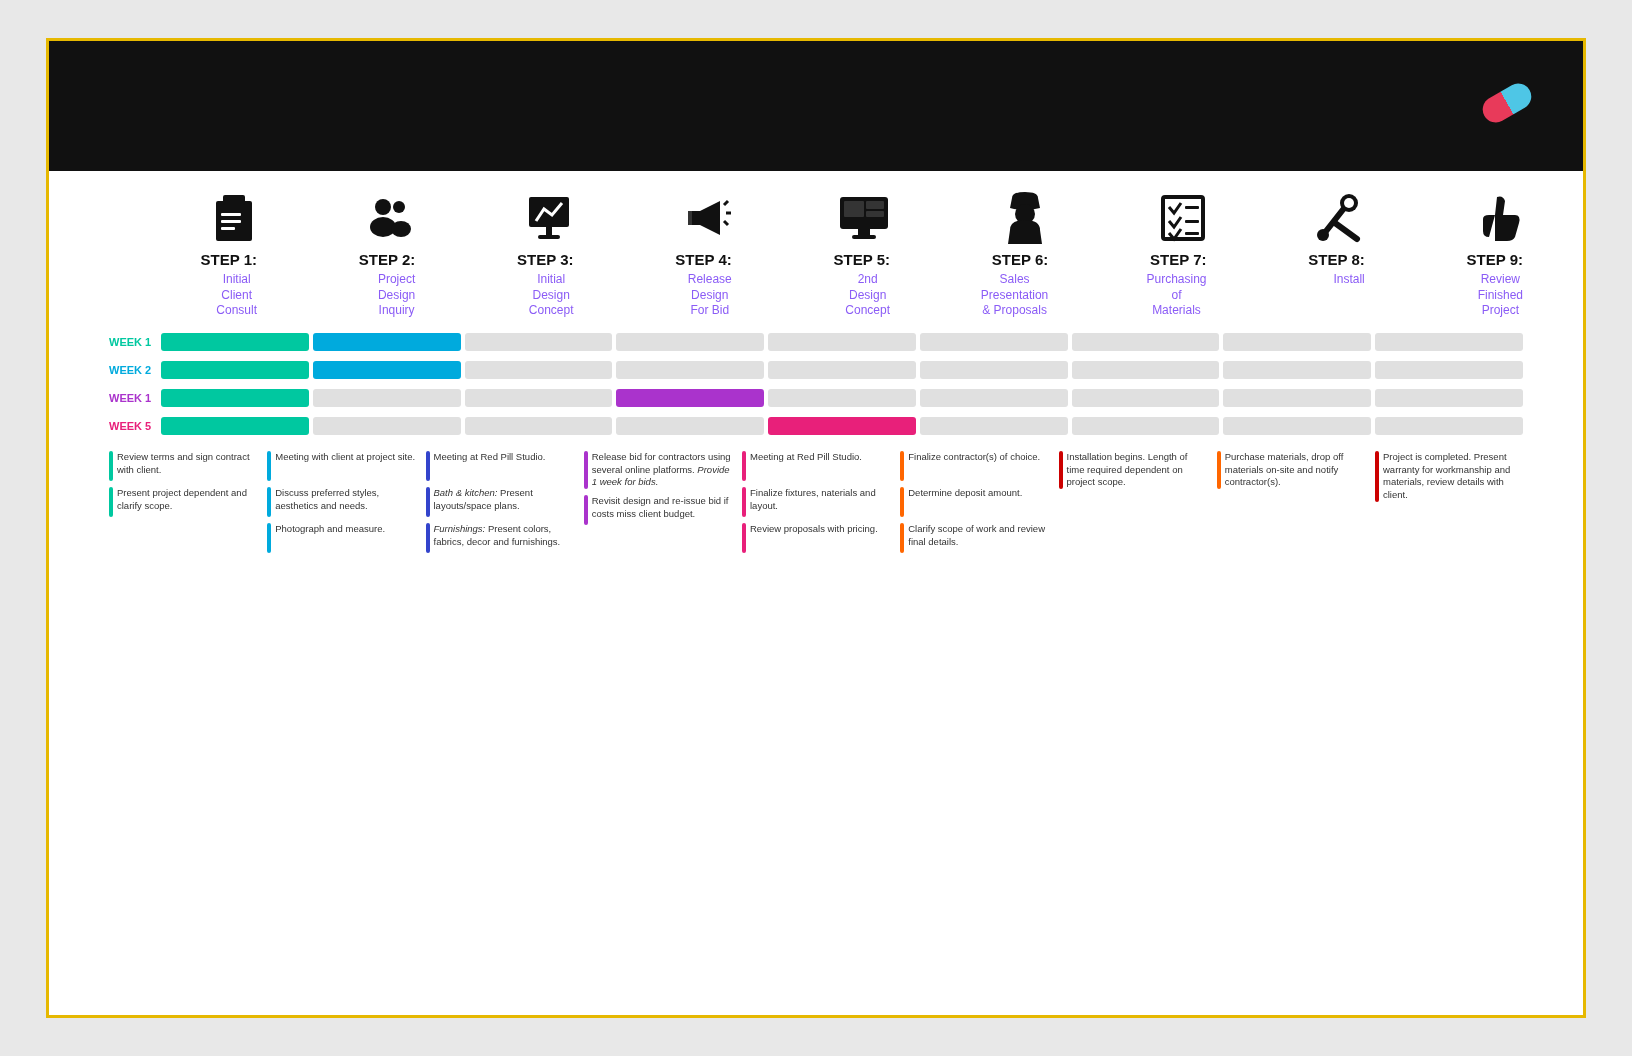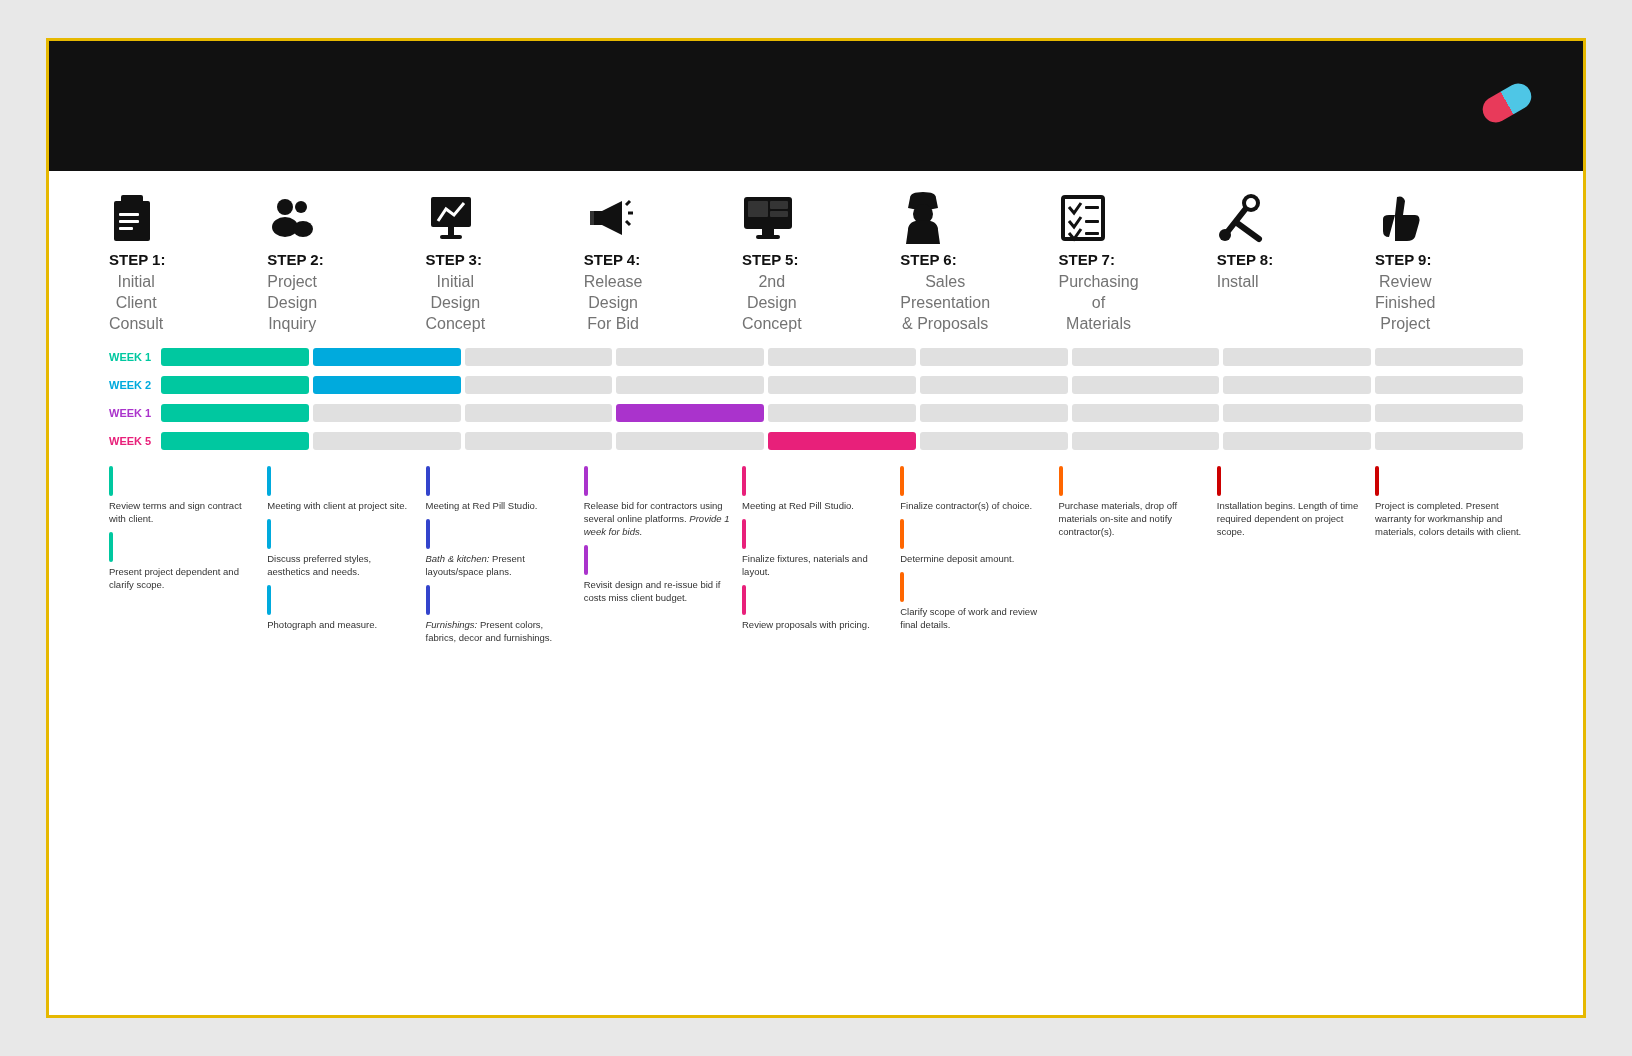--- a/index.html
+++ b/index.html
@@ -60,42 +60,42 @@
     }
     .steps-row {
       display: flex;
       justify-content: space-between;
       align-items: flex-start;
       margin-bottom: 10px;
     }
     .step-col {
       display: flex;
       flex-direction: column;
-      align-items: flex-start;
+      align-items: flex-end;
       width: 148px;
       text-align: center;
     }
     .step-icon {
       font-size: 40px;
       margin-bottom: 6px;
       height: 54px;
       display: flex;
       align-items: center;
       justify-content: center;
     }
     .step-label {
       font-size: 15px;
       font-weight: 900;
       text-transform: uppercase;
       color: #111;
       margin-bottom: 4px;
     }
     .step-desc {
-      font-size: 16px;
-      color: #737373;
+      font-size: 12px;
+      color: #8b5cf6;
       line-height: 1.3;
     }
     .gantt-section {
       margin-top: 8px;
     }
     .gantt-row {
       display: flex;
       align-items: center;
       height: 26px;
       margin-bottom: 2px;
@@ -132,21 +132,20 @@
     .note-col {
       width: 148px;
       font-size: 9.5px;
       color: #333;
       line-height: 1.35;
     }
     .note-block {
       display: flex;
       gap: 4px;
       margin-bottom: 6px;
-      flex-direction: column;
     }
     .note-bar {
       width: 4px;
       min-height: 100%;
       border-radius: 2px;
       flex-shrink: 0;
       align-self: stretch;
     }
     .note-text {
       flex: 1;
@@ -418,32 +417,32 @@
             <div class="note-bar" style="background: rgb(255, 102, 0); min-height: 30px;"></div>
             <div class="note-text">Determine deposit amount.</div>
           </div>
           <div class="note-block">
             <div class="note-bar" style="background: rgb(255, 102, 0); min-height: 30px;"></div>
             <div class="note-text">Clarify scope of work and review final details.</div>
           </div>
         </div>
         <div class="note-col">
           <div class="note-block">
+            <div class="note-bar" style="background: rgb(204, 0, 0); min-height: 30px;"></div>
+            <div class="note-text">Installation begins. Length of time required dependent on project scope.</div>
+          </div>
+        </div>
+        <div class="note-col">
+          <div class="note-block">
             <div class="note-bar" style="background: rgb(255, 102, 0); min-height: 30px;"></div>
             <div class="note-text">Purchase materials, drop off materials on-site and notify contractor(s).</div>
           </div>
         </div>
         <div class="note-col">
           <div class="note-block">
             <div class="note-bar" style="background: rgb(204, 0, 0); min-height: 30px;"></div>
-            <div class="note-text">Installation begins. Length of time required dependent on project scope.</div>
-          </div>
-        </div>
-        <div class="note-col">
-          <div class="note-block">
-            <div class="note-bar" style="background: rgb(204, 0, 0); min-height: 30px;"></div>
-            <div class="note-text">Project is completed. Present warranty for workmanship and materials, colors details with client.</div>
+            <div class="note-text">Project is completed. Present warranty for workmanship and materials, review details with client.</div>
           </div>
         </div>
       </div>
 
   </div>
 </div>
 
 </body></html>

